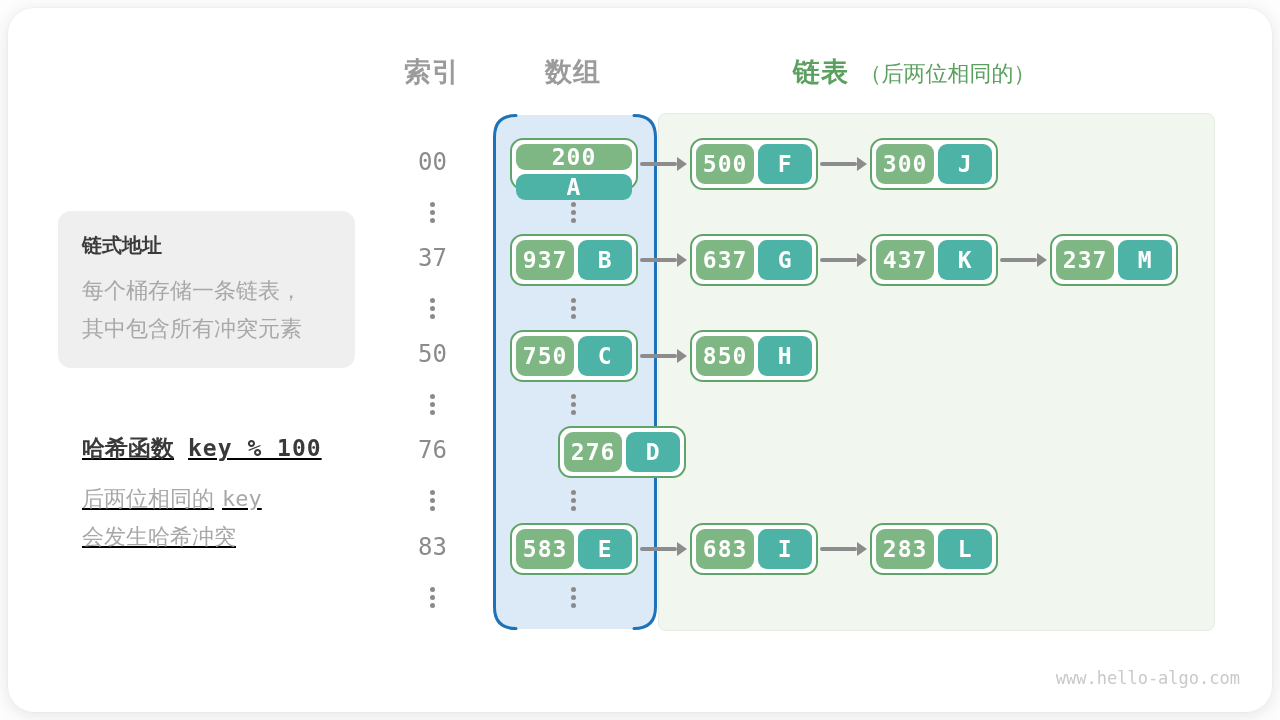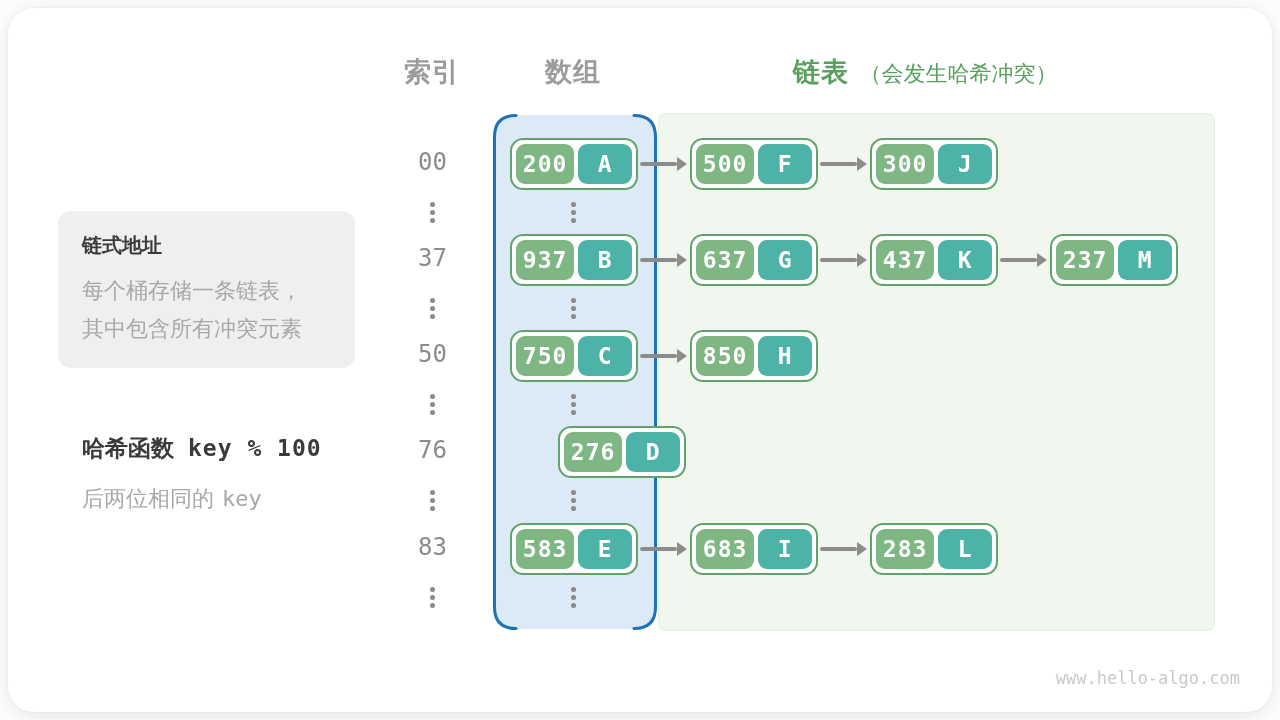--- a/index.html
+++ b/index.html
@@ -22,21 +22,21 @@
   #header-list  { left:793px; color:var(--green-header,#5aa05f); }
   #header-list .note { font-size:22px; font-weight:normal; letter-spacing:0; }
   
   #info-box {
     position:absolute; left:58px; top:211px; width:297px; height:157px;
     background:#efefef; border-radius:13px; box-sizing:border-box; padding:21px 24px; z-index:4;
   }
   #info-box .title { font-size:20px; font-weight:bold; color:var(--text-dark,#3a3a3a); }
   #info-box .body  { margin-top:13px; font-size:22px; line-height:38px; color:var(--text-gray,#a8a8a8); }
   
-  #hash-note { position:absolute; left:82px; top:433px; z-index:4; }
+  #hash-note { position:absolute; left:82px; top:433px; z-index:4;text-decoration:underline; }
   #hash-note .head { font-size:23px; font-weight:bold; color:var(--text-dark,#3a3a3a); }
   #hash-note .head .code { font-family:"DejaVu Sans Mono", monospace; margin-left:14px; letter-spacing:1px; }
   #hash-note .body { margin-top:16px; font-size:22px; line-height:38px; color:var(--text-gray,#a8a8a8); }
   #hash-note .body .code { font-family:"DejaVu Sans Mono", monospace; margin-left:8px; }
   
   #list-area {
     position:absolute; left:658px; top:113px; width:557px; height:518px;
     background:var(--list-bg,#f1f6ee); border:1px solid var(--list-border,#e3ede1);
     border-radius:8px; box-sizing:border-box; z-index:0;
   }
@@ -75,53 +75,54 @@
 </head>
 <body>
 
 <div id="canvas">
   <div id="card"></div>
 
   <div id="header-index" class="col-header">索引</div>
   <div id="header-array" class="col-header">数组</div>
   <div id="header-list" class="col-header">
     <span>链表</span>
-    <span class="note">（会发生哈希冲突）</span>
+    <span class="note">（后两位相同的）</span>
   </div>
 
   <div id="info-box">
     <div class="title">链式地址</div>
     <div class="body">
       <div>每个桶存储一条链表，</div>
       <div>其中包含所有冲突元素</div>
     </div>
   </div>
 
   <div id="hash-note">
     <div class="head">
       <span>哈希函数</span><span class="code">key % 100</span>
     </div>
     <div class="body">
       <div>
         <span>后两位相同的</span><span class="code">key</span>
       </div>
+      <div>会发生哈希冲突</div>
     </div>
   </div>
 
   <div id="list-area"></div>
 
   <svg id="array-bracket" width="166" height="518" viewBox="0 0 166 518">
     <rect x="2" y="2" width="162" height="514" rx="16" fill="#dceaf7"></rect>
     <path d="M 24 2.5 Q 2.5 2.5 2.5 24 L 2.5 494 Q 2.5 515.5 24 515.5" stroke="#1d72b8" stroke-width="3" fill="none" stroke-linecap="round"></path>
     <path d="M 142 2.5 Q 163.5 2.5 163.5 24 L 163.5 494 Q 163.5 515.5 142 515.5" stroke="#1d72b8" stroke-width="3" fill="none" stroke-linecap="round"></path>
   </svg>
 
   <div id="diagram-layer">
       <div class="index-label" style="left: 367px; top: 148px;">00</div>
-      <div class="node" style="left: 510px; top: 138px;">
+      <div class="node" style="left: 510px; top: 138px; flex-direction: column;">
         <div class="cell key">200</div>
         <div class="cell val">A</div>
       </div>
       <div class="arrow-line" style="left: 640px; top: 162px; width: 37px;"></div>
       <div class="arrow-head" style="left: 677px; top: 157px;"></div>
       <div class="node" style="left: 690px; top: 138px;">
         <div class="cell key">500</div>
         <div class="cell val">F</div>
       </div>
       <div class="arrow-line" style="left: 820px; top: 162px; width: 37px;"></div>

